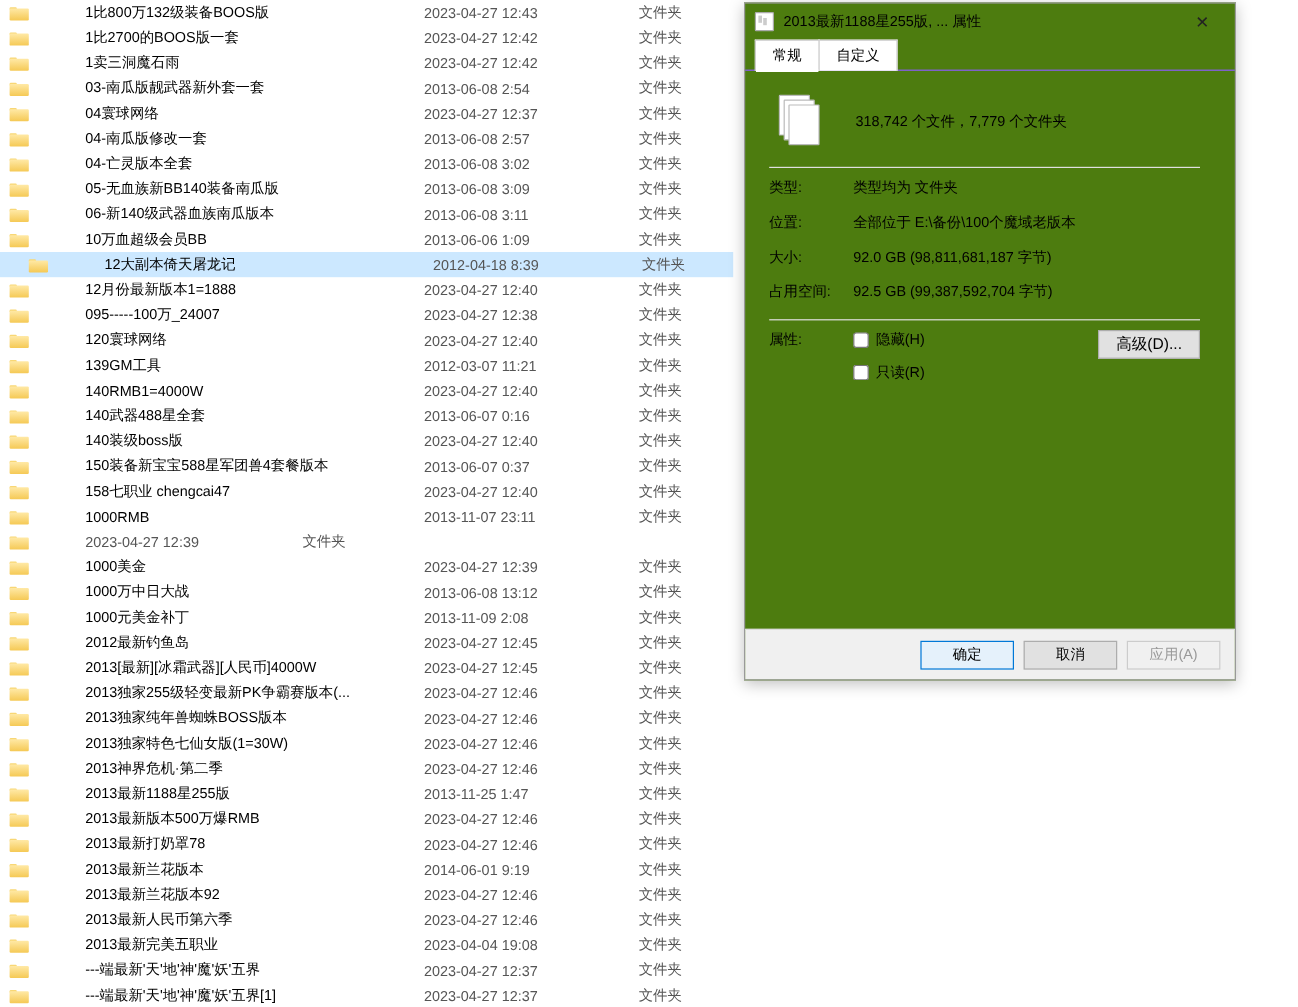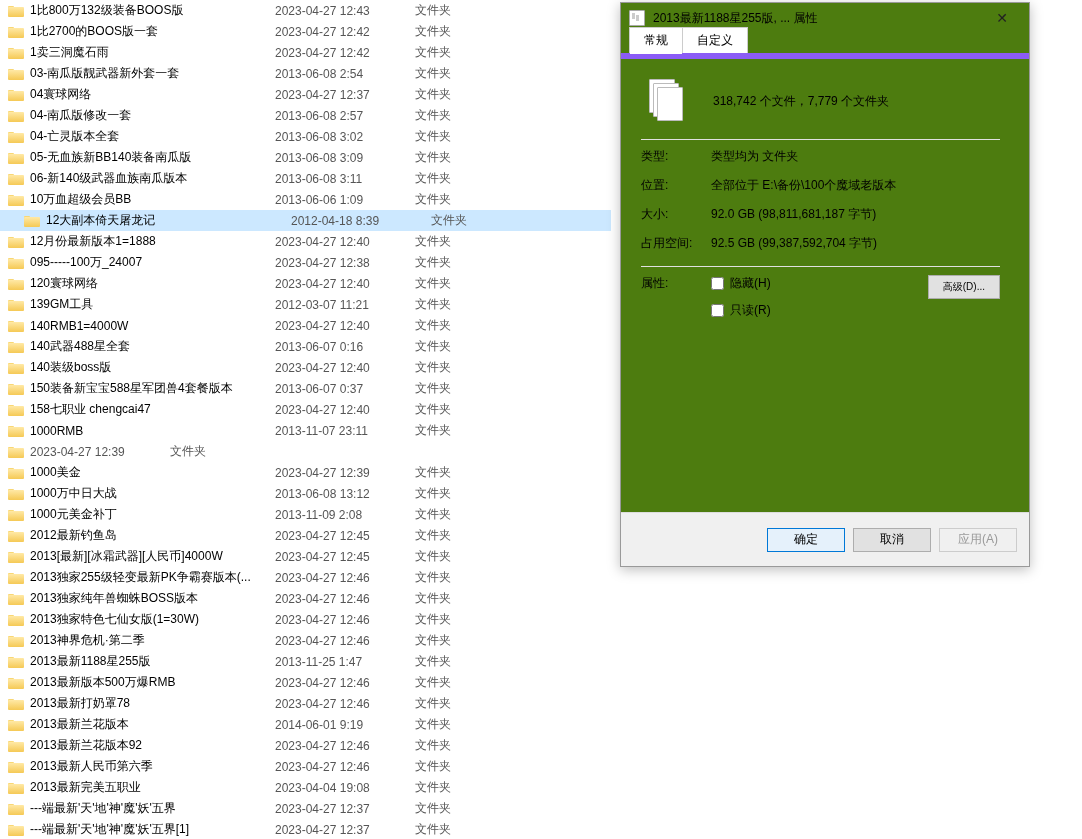--- a/index.html
+++ b/index.html
@@ -19,20 +19,21 @@
   height: 839px;
   background: #fff;
   overflow-y: auto;
 }
 .file-row {
   display: flex;
   align-items: center;
   height: 21px;
   padding-left: 8px;
   white-space: nowrap;
+  gap: 41px;
 }
 .file-row.selected { background: #cce8ff; padding-left: 24px; }
 .folder-icon {
   width: 16px; height: 13px;
   margin-right: 6px;
   flex: none;
   display: inline-block;
   position: relative;
 }
 .folder-icon::before {
@@ -95,23 +96,23 @@
 .title-text { flex: 1; font-size: 12px; }
 .close-btn {
   width: 42px; height: 28px;
   display: flex; align-items: center; justify-content: center;
   font-size: 14px; color: #222;
   cursor: pointer;
 }
 
 .tabstrip {
   height: 26px;
-  border-bottom: 6px solid #8b5cf6;
+  border-bottom: 1px solid #8b5cf6;
   display: flex;
-  align-items: flex-end;
+  align-items: center;
   padding: 0 8px;
 }
 .tab {
   padding: 4px 14px;
   border: 1px solid #ccc;
   border-bottom: none;
   margin-right: -1px;
   background: #fff;
   position: relative;
   font-size: 12px;
@@ -162,26 +163,26 @@
 
 .attr-row { display: grid; grid-template-columns: 70px 1fr auto; align-items: start; margin-top: 6px; column-gap: 0; }
 .attr-checks { display: flex; flex-direction: column; gap: 10px; }
 .chk { display: flex; align-items: center; gap: 6px; }
 .chk input { width: 13px; height: 13px; }
 .adv-btn {
   height: 24px;
   padding: 0 14px;
   background: #e1e1e1;
   border: 1px solid #adadad;
-  font-size: 10px;
+  font-size: 13px;
   cursor: pointer;
 }
 
 .dlg-buttons {
-  height: 54px;
+  height: 42px;
   display: flex;
   align-items: center;
   justify-content: flex-end;
   gap: 8px;
   padding: 0 12px;
   border-top: 1px solid #ddd;
   background: #f0f0f0;
 }
 .dlg-buttons button {
   width: 78px; height: 24px;

